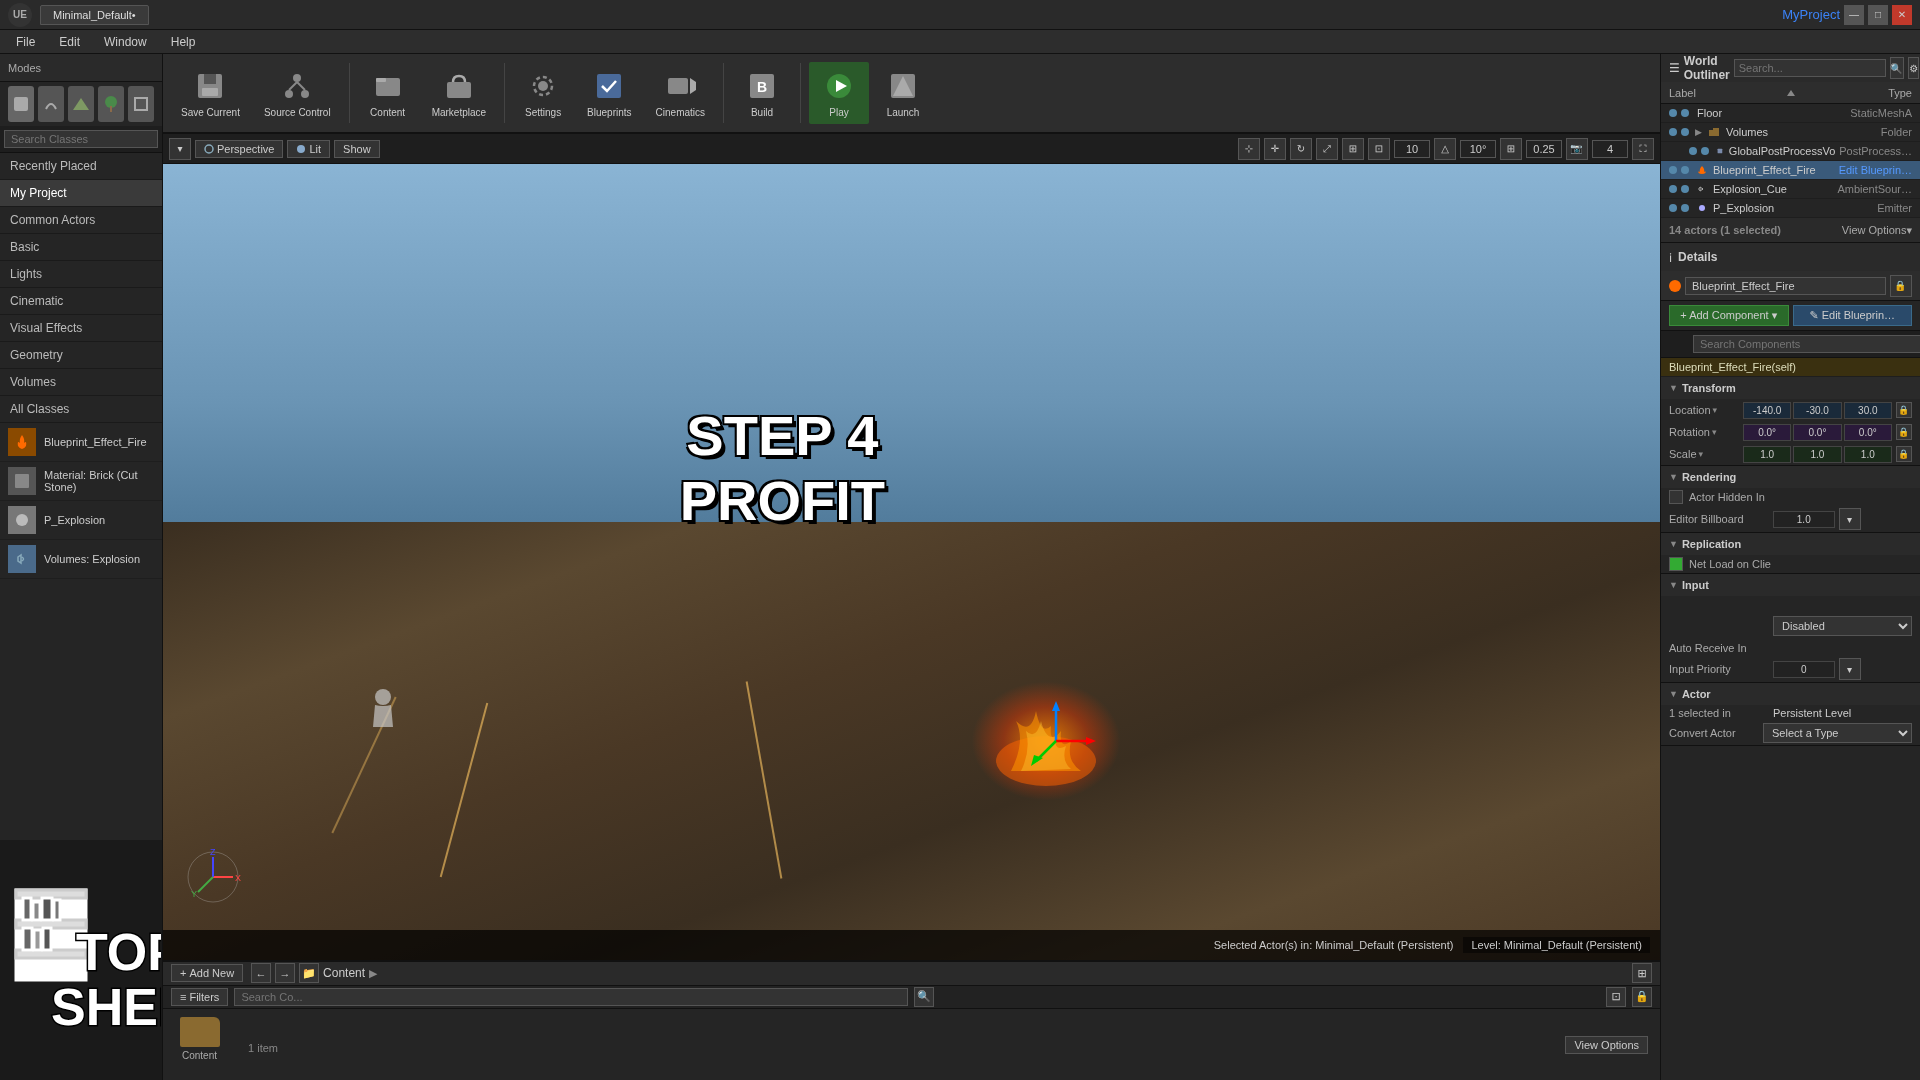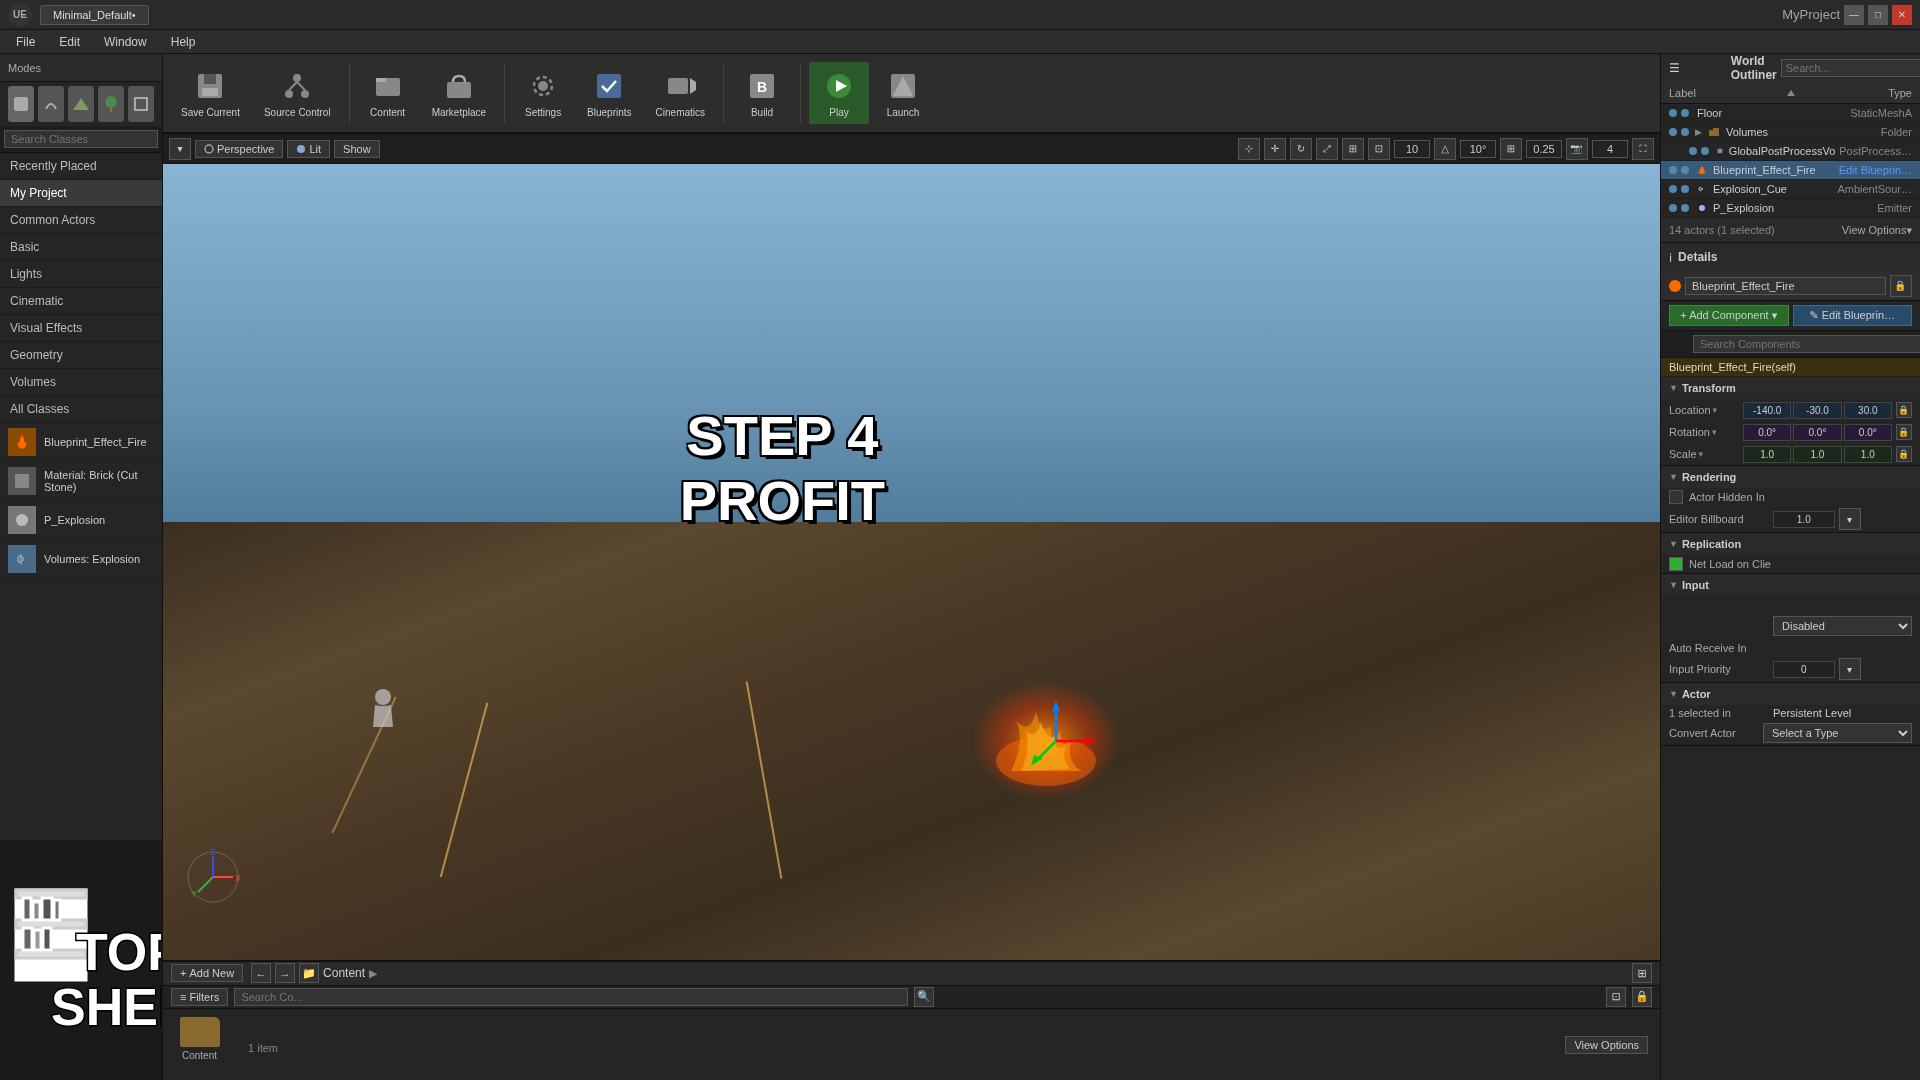--- a/index.html
+++ b/index.html
@@ -85,21 +85,21 @@
     #world-outliner { border-bottom: 1px solid #111; }
     #wo-header { height: 28px; background: #2a2a2a; display: flex; align-items: center; padding: 0 8px; gap: 4px; }
     #wo-columns { height: 22px; background: #2d2d2d; display: flex; align-items: center; padding: 0 8px; gap: 4px; border-bottom: 1px solid #111; }
     .wo-col { font-size: 11px; color: #aaa; flex: 1; }
     .wo-col-type { font-size: 11px; color: #aaa; flex: 1; text-align: right; }
     .wo-item { display: flex; align-items: center; padding: 3px 8px; border-bottom: 1px solid #1e1e1e; cursor: pointer; gap: 4px; }
     .wo-item.selected { background: #3a5a7a; }
     .wo-item-label { font-size: 11px; color: #ccc; flex: 1; }
     .wo-item-type { font-size: 11px; color: #888; text-align: right; }
     #wo-footer { height: 24px; background: #2a2a2a; display: flex; align-items: center; padding: 0 8px; justify-content: space-between; }
-    .wo-count { font-size: 11px; color: #888; }
+    .wo-count { font-size: 11px; color: #888; font-weight: bold; }
 
     
     #details-panel { flex: 1; }
     #dp-header { height: 28px; background: #2a2a2a; display: flex; align-items: center; padding: 0 8px; }
     #dp-title { font-size: 12px; color: #ccc; font-weight: bold; }
     #dp-name-bar { height: 30px; background: #2d2d2d; display: flex; align-items: center; padding: 0 8px; gap: 4px; border-bottom: 1px solid #111; }
     #dp-name-input { flex: 1; background: #333; border: 1px solid #555; color: #ccc; padding: 2px 6px; font-size: 11px; }
     #dp-actions { display: flex; gap: 4px; padding: 4px 8px; border-bottom: 1px solid #111; }
     .dp-action-btn { background: #2a6a2a; border: 1px solid #3a8a3a; color: #ccc; padding: 3px 8px; font-size: 11px; cursor: pointer; display: flex; align-items: center; gap: 3px; flex: 1; justify-content: center; }
     .dp-action-btn.edit { background: #2a4a6a; border: 1px solid #3a6a8a; }
@@ -154,21 +154,21 @@
   </style>
 </head>
 <body>
 
 <div id="title-bar">
   <div id="title-bar-left">
     <div id="ue-logo">UE</div>
     <div id="project-tab">Minimal_Default•</div>
   </div>
   <div id="title-bar-right">
-    <span style="font-size:13px;color:#a3a3a3;">MyProject</span>
+    <span style="font-size:13px;color:#3b82f6;">MyProject</span>
     <button class="win-btn">—</button>
     <button class="win-btn">□</button>
     <button class="win-btn close">✕</button>
   </div>
 </div>
 
 <div id="menu-bar">
   <span class="menu-item">File</span>
   <span class="menu-item">Edit</span>
   <span class="menu-item">Window</span>
@@ -461,20 +461,24 @@
           </svg>
         </div>
 
         <div style="position:absolute;bottom:220px;left:200px;">
           <svg width="40" height="50" viewBox="0 0 40 50">
             <circle cx="20" cy="10" r="8" fill="rgba(200,200,200,0.7)"></circle>
             <path d="M12 18 Q20 20 28 18 L30 40 L10 40 Z" fill="rgba(200,200,200,0.7)"></path>
           </svg>
         </div>
 
+        <div id="status-bar">
+          <span class="status-text">Selected Actor(s) in:  Minimal_Default (Persistent)</span>
+          <span class="status-text" style="background:rgba(0,0,0,0.5);padding:2px 8px;">Level:  Minimal_Default (Persistent)</span>
+        </div>
 
         <div class="vp-gizmo">
           <svg width="60" height="60" viewBox="0 0 60 60">
             <circle cx="30" cy="30" r="25" fill="none" stroke="rgba(200,200,200,0.3)" stroke-width="1"></circle>
             <line x1="30" y1="30" x2="50" y2="30" stroke="#ff4444" stroke-width="2"></line>
             <line x1="30" y1="30" x2="30" y2="10" stroke="#4444ff" stroke-width="2"></line>
             <line x1="30" y1="30" x2="15" y2="45" stroke="#44aa44" stroke-width="2"></line>
             <text x="52" y="34" font-size="9" fill="#ff4444">X</text>
             <text x="27" y="8" font-size="9" fill="#4444ff">Z</text>
             <text x="8" y="50" font-size="9" fill="#44aa44">Y</text>
@@ -523,21 +527,21 @@
         </div>
       </div>
     </div>
   </div>
 
   <div id="right-panel">
 
     <div id="world-outliner">
       <div id="wo-header">
         <span style="font-size:12px;">☰</span>
-        <span style="font-size:12px;color:#ccc;font-weight:bold;flex:1;margin-left:47px;">World Outliner</span>
+        <span style="font-size:12px;color:#ccc;font-weight:bold;flex:1;">World Outliner</span>
         <input type="text" style="background: rgb(51, 51, 51); border: 1px solid rgb(85, 85, 85); color: rgb(204, 204, 204); padding: 2px 4px; font-size: 11px; flex: 1 1 0%;" placeholder="Search...">
         <div class="vp-icon-btn">🔍</div>
         <div class="vp-icon-btn">⚙</div>
       </div>
       <div id="wo-columns">
         <span class="wo-col">Label</span>
         <svg width="10" height="10" viewBox="0 0 10 10">
             <polygon points="5,2 9,8 1,8" fill="#888"></polygon>
           </svg>
         <span class="wo-col-type">Type</span>

